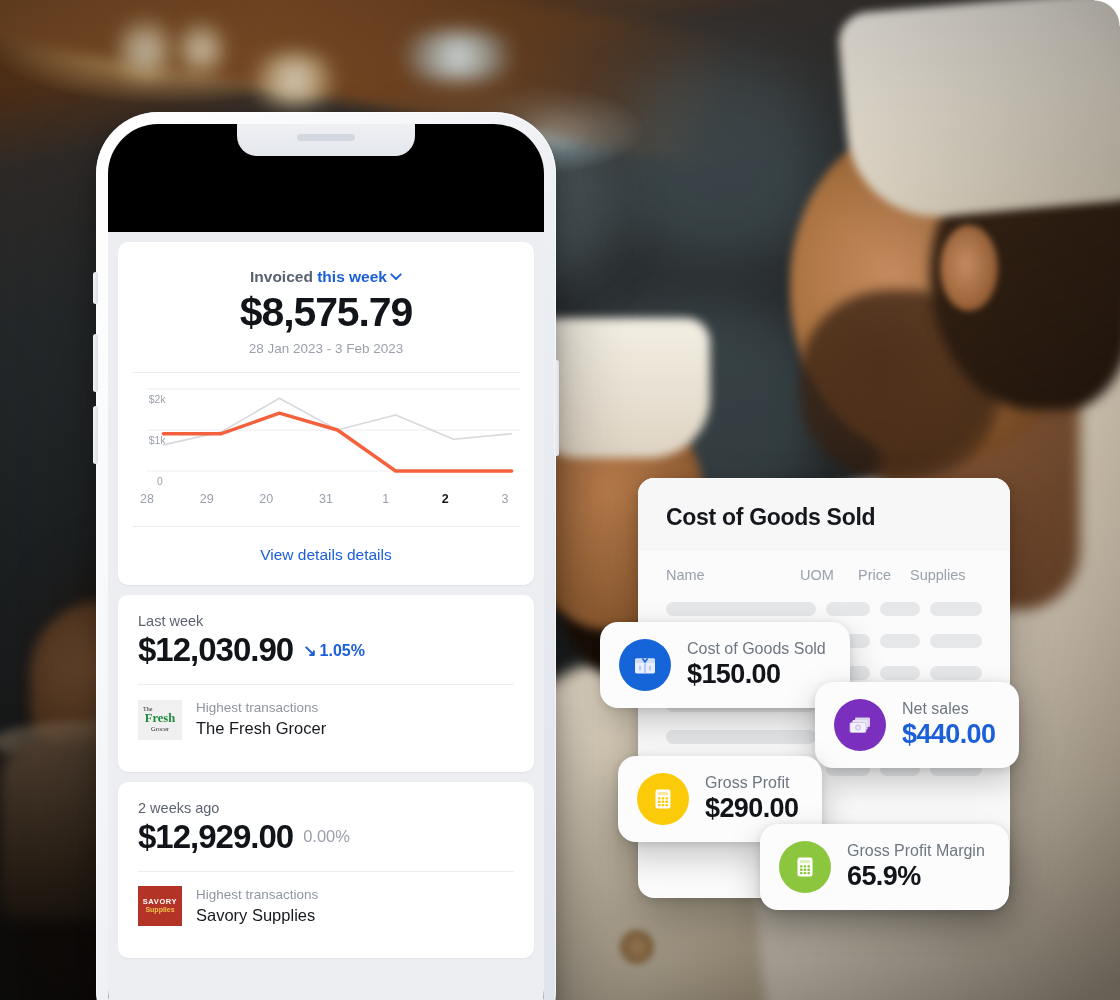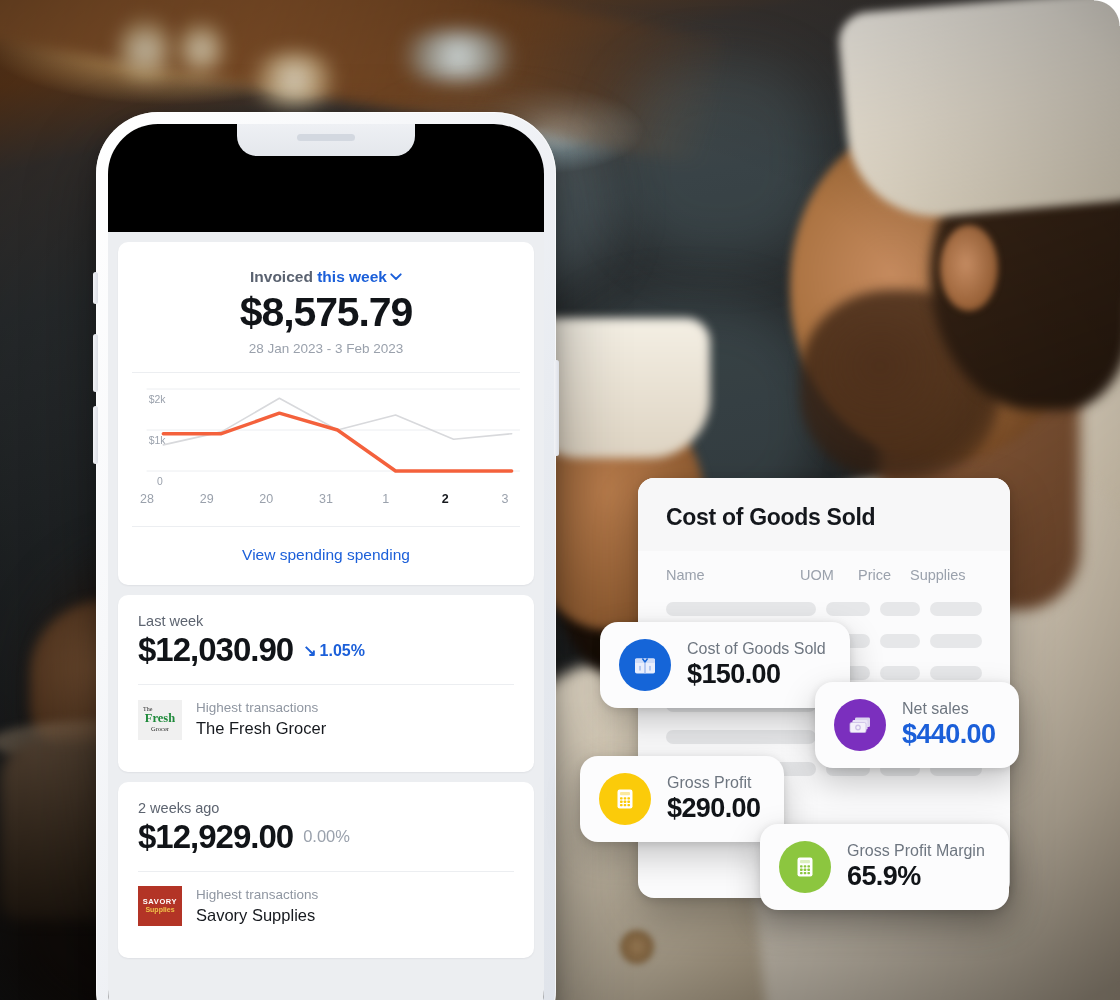--- a/index.html
+++ b/index.html
@@ -355,21 +355,21 @@
     width: 52px; height: 52px; border-radius: 50%;
     display: flex; align-items: center; justify-content: center;
     flex: 0 0 auto;
   }
   .metric-label { font-size: 16px; color: #6e7680; line-height: 1.25; }
   .metric-value { font-size: 27px; font-weight: bold; color: #111418; letter-spacing: -.6px; line-height: 1.18; }
   .metric-value.blue { color: #1b5fd9; }
 
   #card-cogs   { left: 600px; top: 622px; z-index: 12; }
   #card-net    { left: 815px; top: 682px; z-index: 13; }
-  #card-gp     { left: 580px; top: 756px; z-index: 14; }
+  #card-gp     { left: 618px; top: 756px; z-index: 14; }
   #card-gpm    { left: 760px; top: 824px; z-index: 15; }
 </style>
 </head>
 <body>
 
 <div id="bg">
   <div class="beam"></div>
   <div class="lamp l1"></div>
   <div class="lamp l2"></div>
   <div class="lamp l3"></div>
@@ -453,21 +453,21 @@
               <span>29</span>
               <span>20</span>
               <span>31</span>
               <span>1</span>
               <span class="active">2</span>
               <span>3</span>
             </div>
         </div>
 
         <div class="card-divider"></div>
-        <div class="view-details">View spending spending</div>
+        <div class="view-details">View details details</div>
       </div>
 
       <div class="card week-card">
         <div class="week-label">Last week</div>
         <div class="week-amount-row">
           <span class="week-amount">$12,030.90</span>
           <span class="week-delta">
             <span>↘</span>
             <span>1.05%</span>
           </span>

